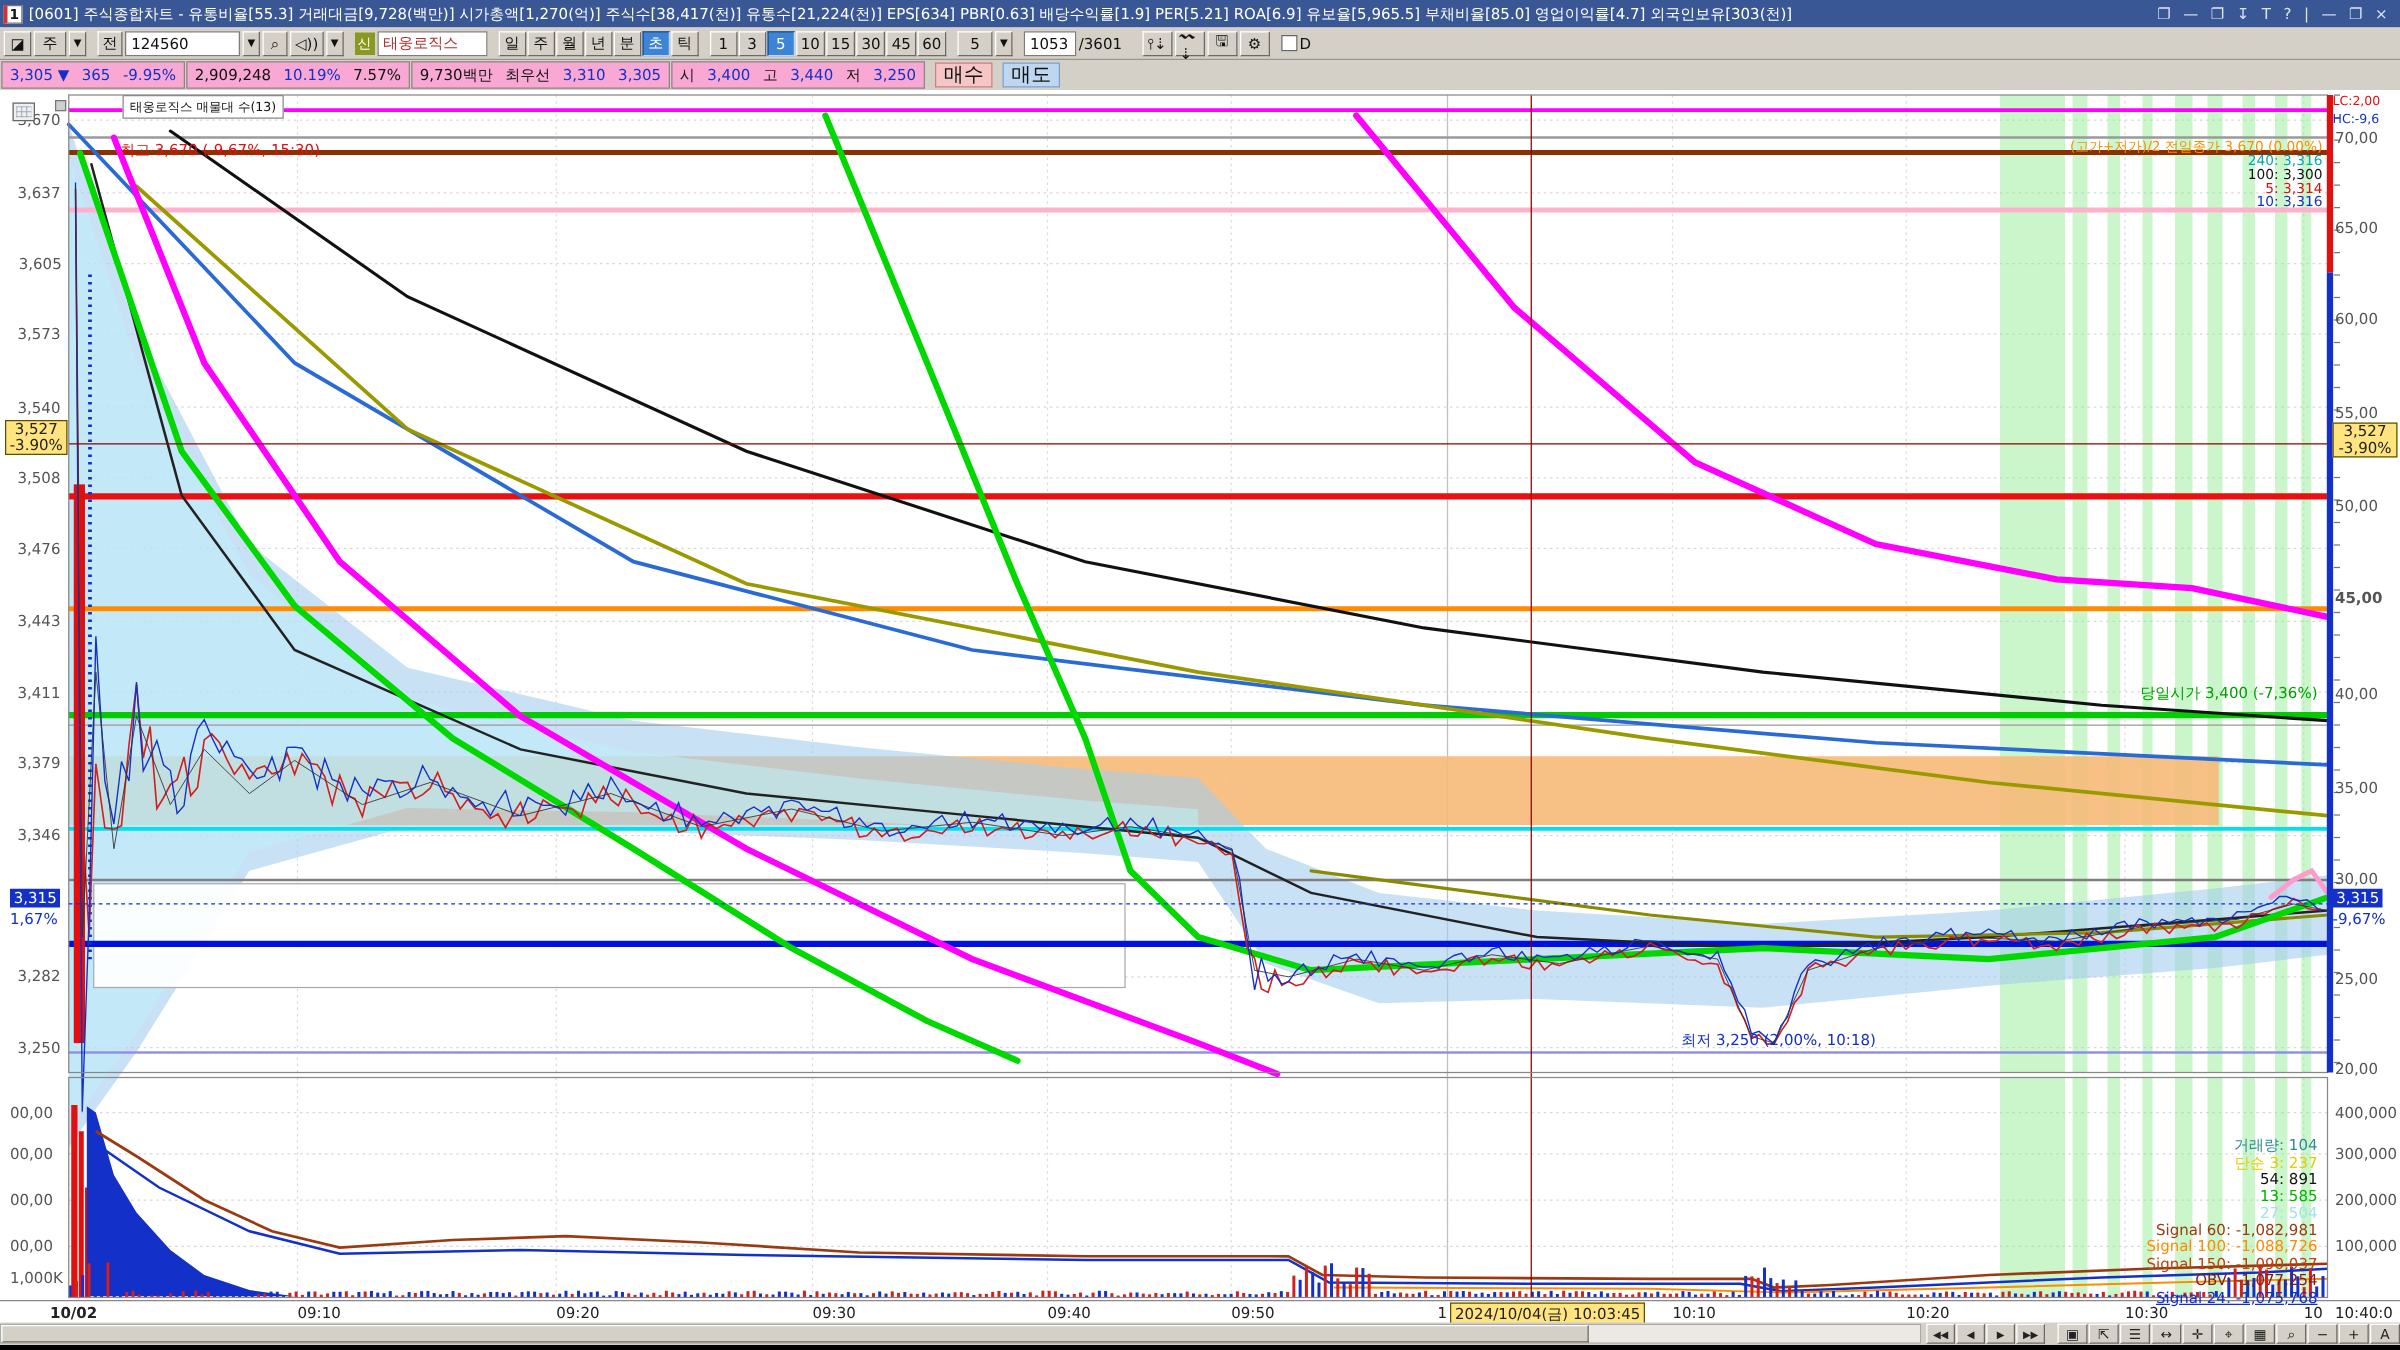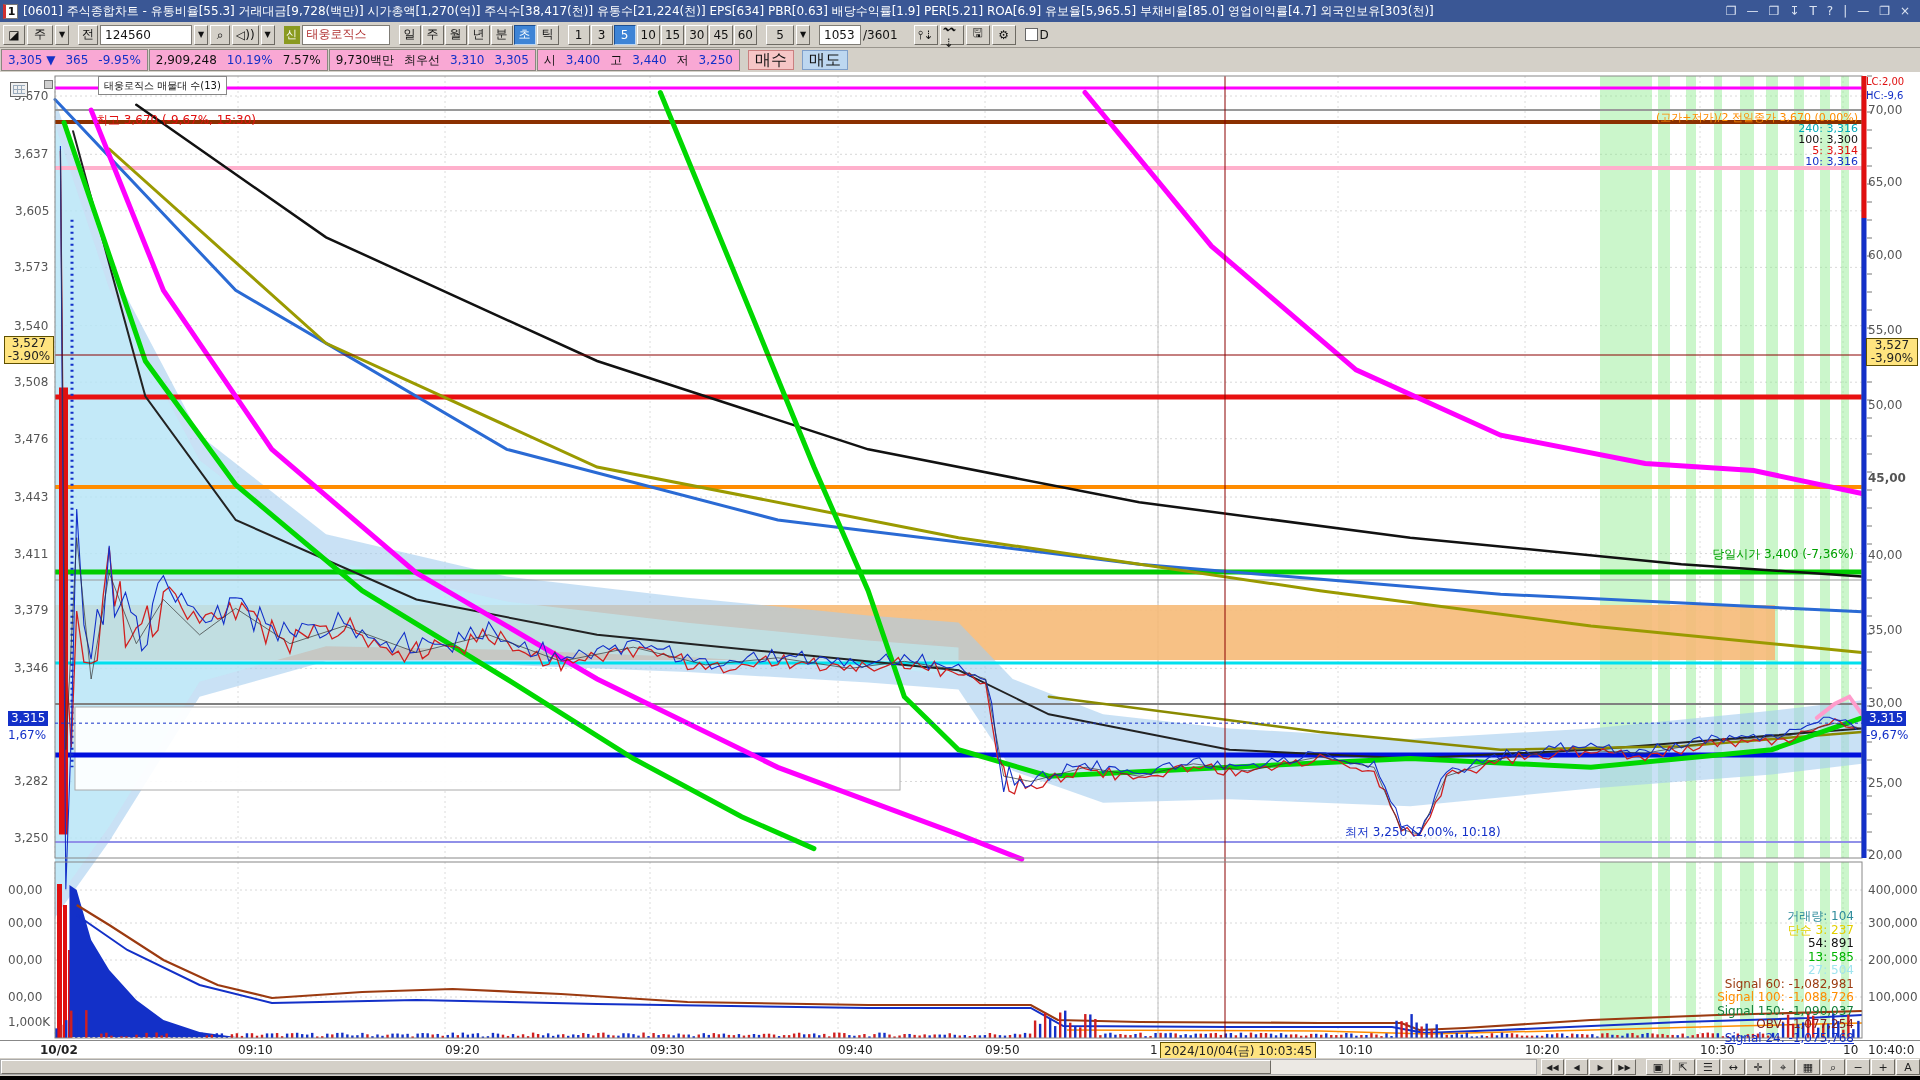--- a/index.html
+++ b/index.html
@@ -742,21 +742,21 @@
         <div style="color: rgb(19, 48, 200);">10: 3,316</div>
       </div>
     <div class="vol-legend" style="top:838px" id="vol-legend">
         <div style="color: rgb(46, 139, 155);">거래량: 104</div>
         <div style="color: rgb(227, 207, 0);">단순 3: 237</div>
         <div style="color: rgb(17, 17, 17);">54: 891</div>
         <div style="color: rgb(0, 180, 0);">13: 585</div>
         <div style="color: rgb(159, 228, 239);">27: 504</div>
         <div style="color: rgb(155, 58, 16);">Signal 60: -1,082,981</div>
         <div style="color: rgb(255, 140, 0);">Signal 100: -1,088,726</div>
-        <div style="color: #15803d;">Signal 150: -1,090,037</div>
+        <div style="color: #c2410c;">Signal 150: -1,090,037</div>
         <div style="color: #7f1d1d;">OBV: -1,077,254</div>
         <div style="color: rgb(19, 48, 200); text-decoration: underline;">Signal 24: -1,075,768</div>
       </div>
 
     <div id="left-axis">
         <div class="axis-lab" style="left: 14px; top: 17px;">3,670</div>
         <div class="axis-lab" style="left: 14px; top: 75.3px;">3,637</div>
         <div class="axis-lab" style="left: 15px; top: 131.833px; text-align: right;">3,605</div>
         <div class="axis-lab" style="left: 14px; top: 188.367px;">3,573</div>
         <div class="axis-lab" style="left: 14px; top: 246.667px;">3,540</div>

